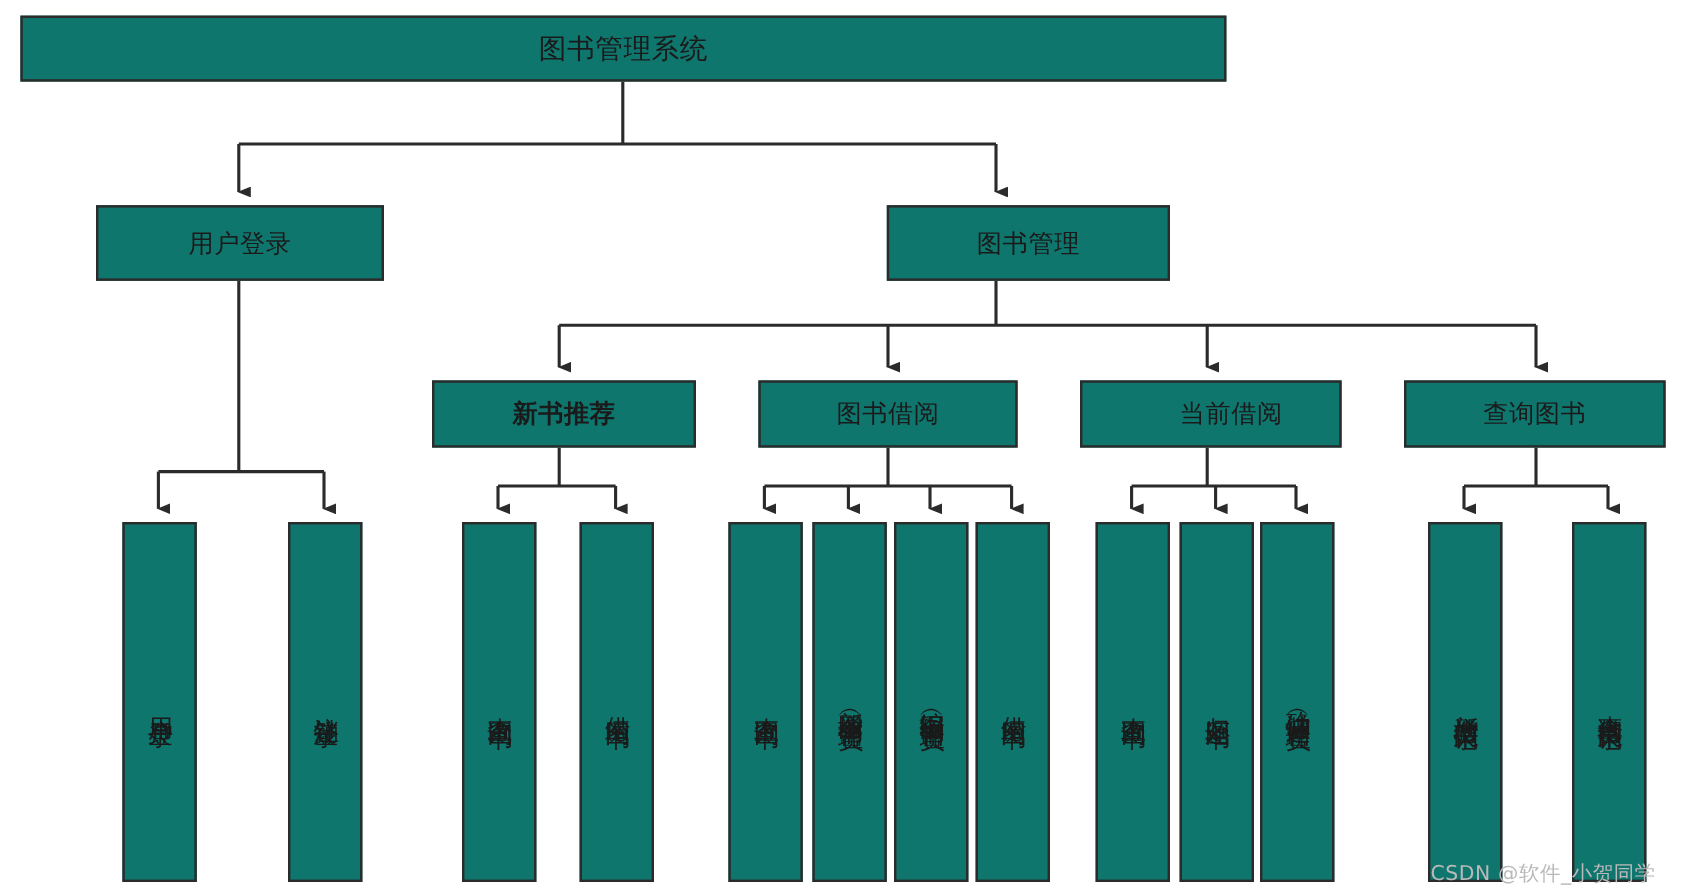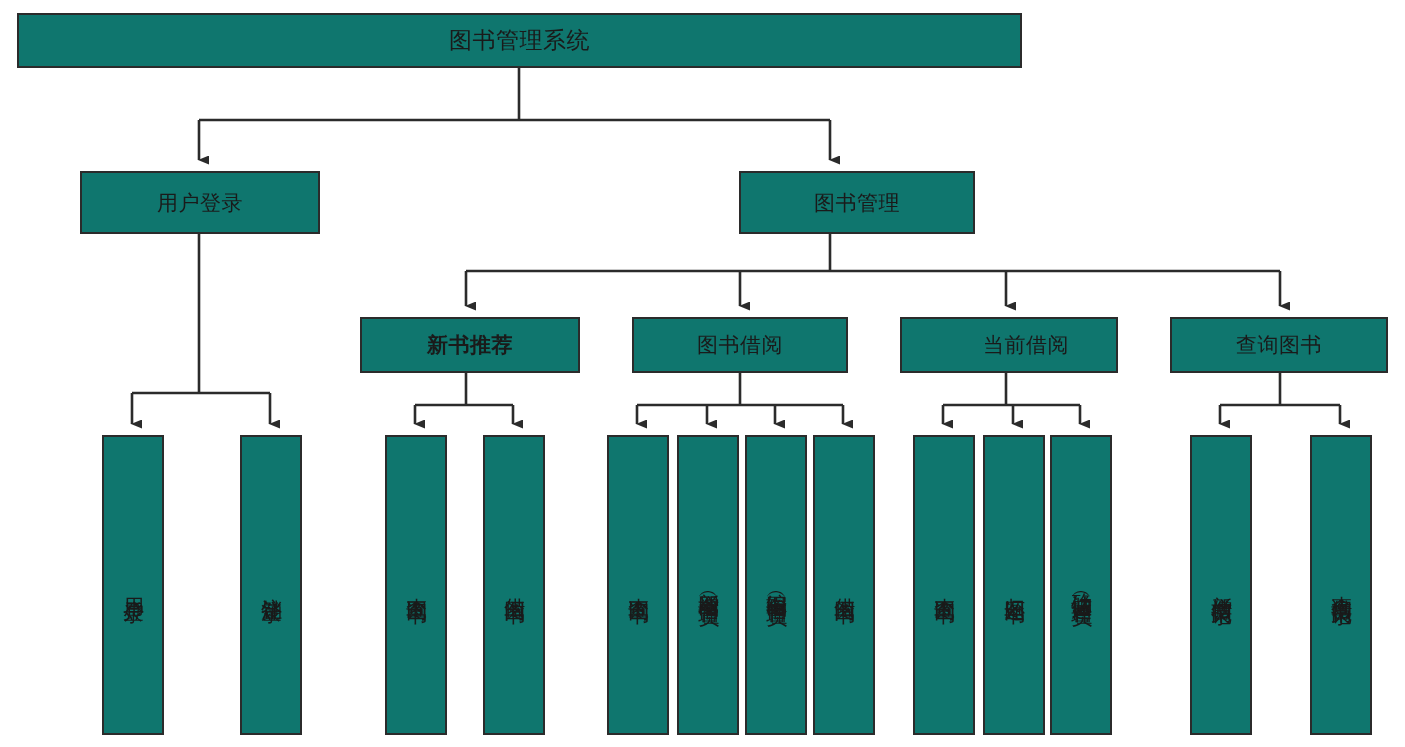--- a/index.html
+++ b/index.html
@@ -177,13 +177,14 @@
         <span class="vtext">确认归还（管理员）</span>
       </div>
       <div class="node level-3 leaf" style="left: 1190px; top: 435px; width: 62px; height: 300px;">
         <span class="vtext">新增借阅记录</span>
       </div>
       <div class="node level-3 leaf" style="left: 1310px; top: 435px; width: 62px; height: 300px;">
         <span class="vtext">查询借阅记录</span>
       </div>
     </div>
 
+  <div class="watermark" style="left:1192px; top:716px;">CSDN @软件_小贺同学</div>
 </div>
 
 </body></html>

